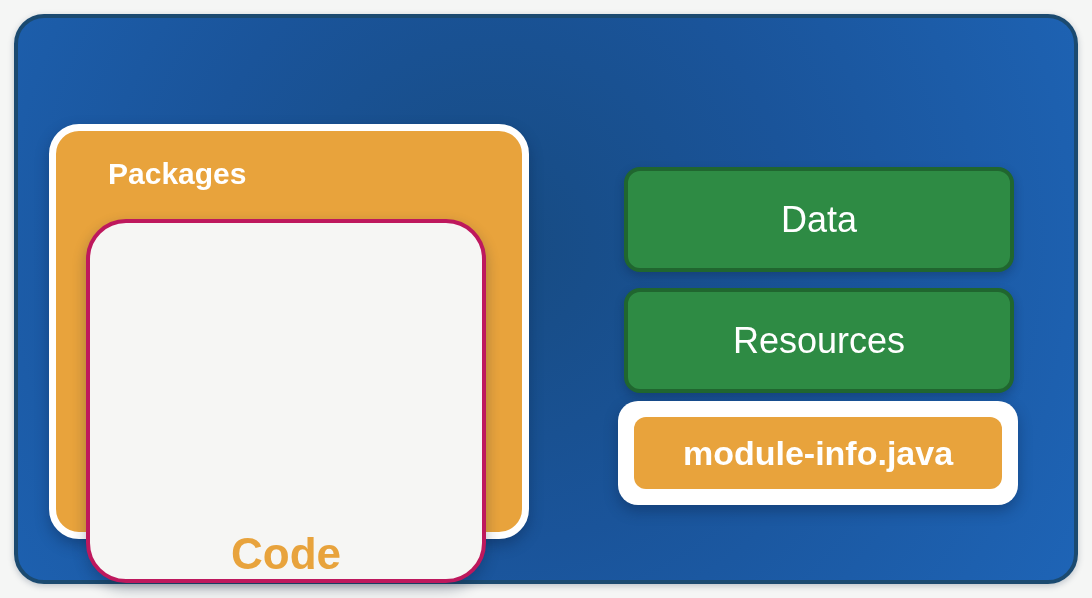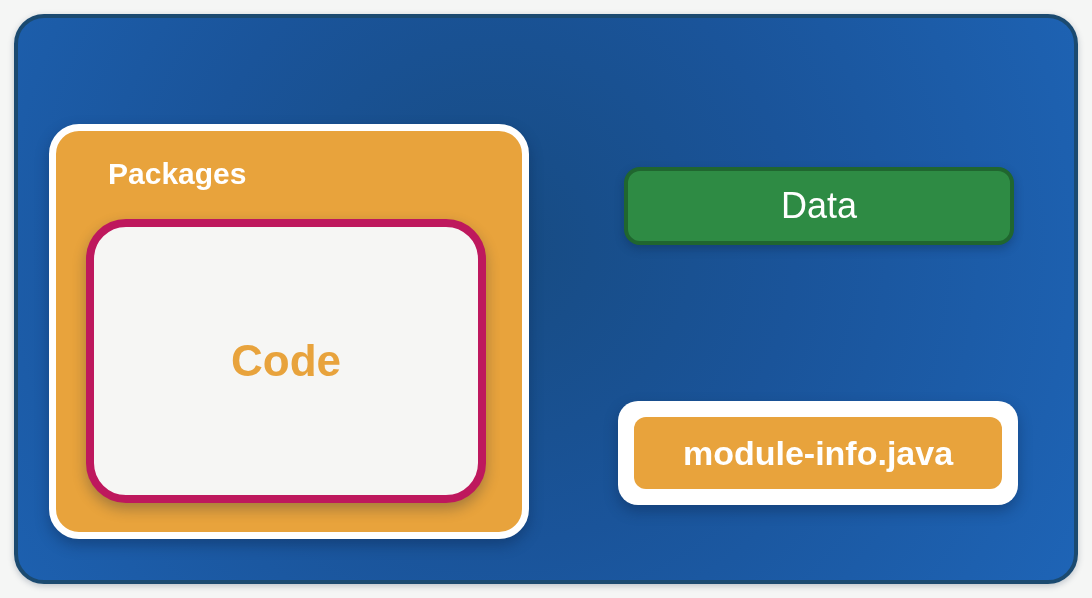--- a/index.html
+++ b/index.html
@@ -57,41 +57,41 @@
     color: #ffffff;
     font-size: 30px;
     font-weight: bold;
   }
   
   .code-box {
     position: absolute;
     left: 30px;
     top: 88px;
     width: 400px;
-    height: 284px;
+    height: 364px;
     box-sizing: border-box;
-    border: 8px solid #be185d;
+    border: 4px solid #be185d;
     border-radius: 40px;
     background: #f6f6f4;
     box-shadow: 0 6px 14px rgba(10, 30, 60, 0.30);
     display: flex;
-    align-items: center;
+    align-items: flex-end;
     justify-content: center;
   }
   .code-label {
     color: #e8a33c;
     font-size: 44px;
     font-weight: bold;
   }
   
   .green-box {
     position: absolute;
     left: 606px;
     width: 390px;
-    height: 78px;
+    height: 105px;
     box-sizing: border-box;
     border: 4px solid #20662f;
     border-radius: 16px;
     background: #2e8b44;
     box-shadow: 0 4px 10px rgba(10, 30, 60, 0.30);
     display: flex;
     align-items: center;
     justify-content: center;
     color: #ffffff;
     font-size: 36px;
@@ -138,20 +138,23 @@
 
       <div class="code-box">
         <span class="code-label">Code</span>
       </div>
     </div>
 
     <div class="green-box data-box">
       <span>Data</span>
     </div>
 
+    <div class="green-box resources-box">
+      <span>Resources</span>
+    </div>
 
     <div class="module-info-box">
       <div class="module-info-inner">
         <span>module-info.java</span>
       </div>
     </div>
 
   </div>
 </div>
 

